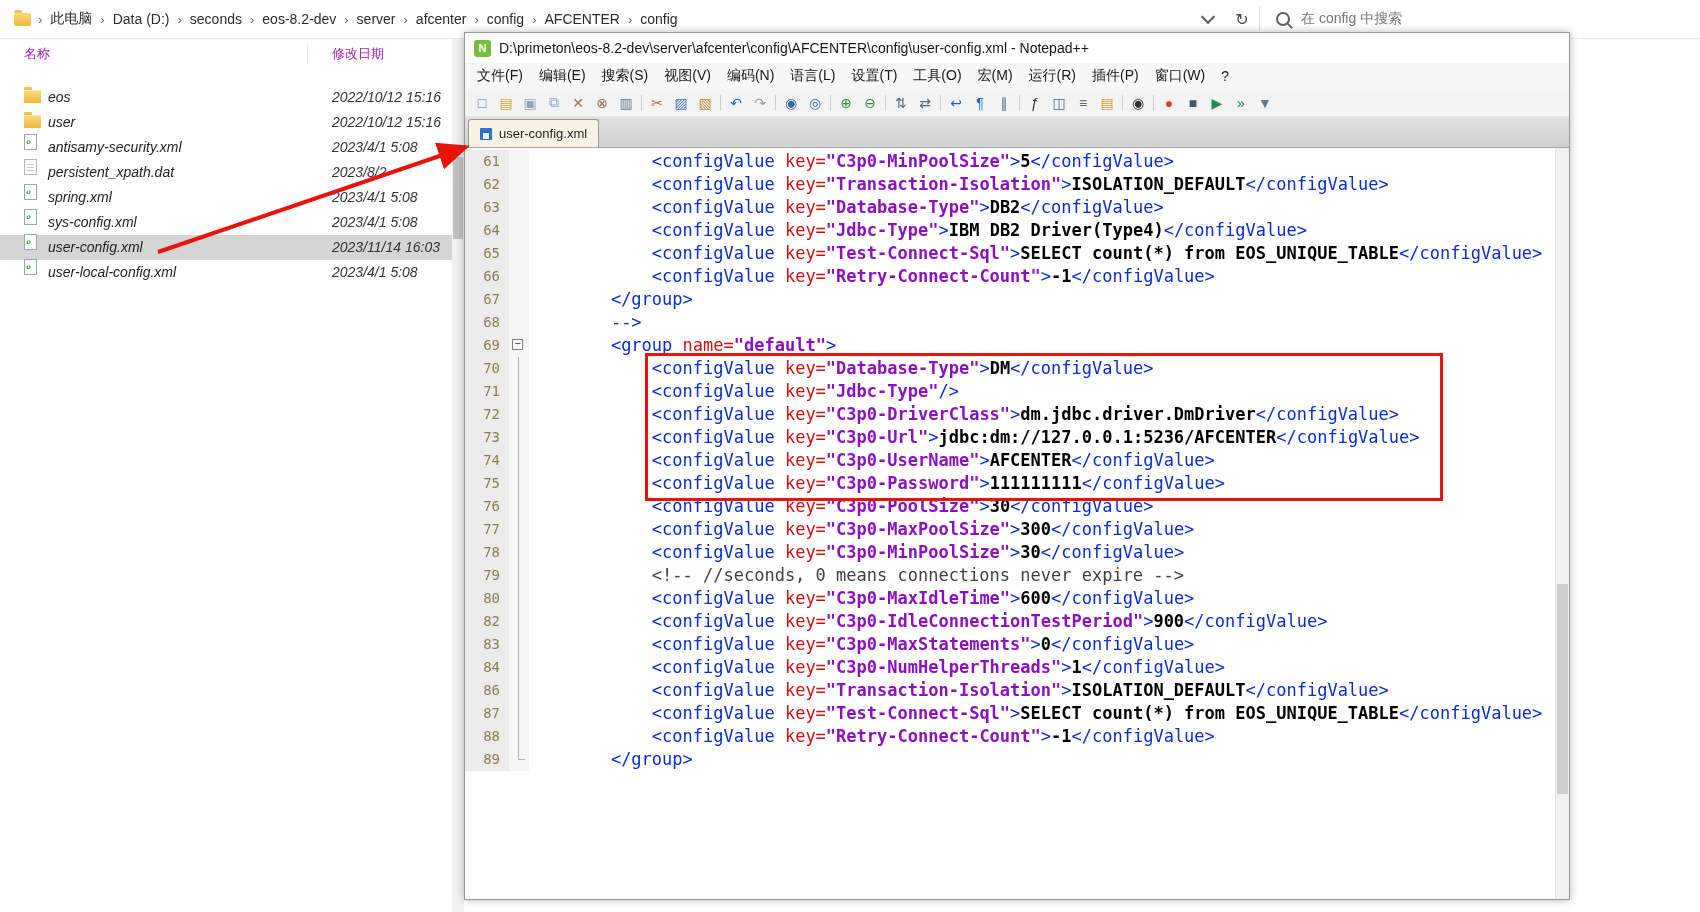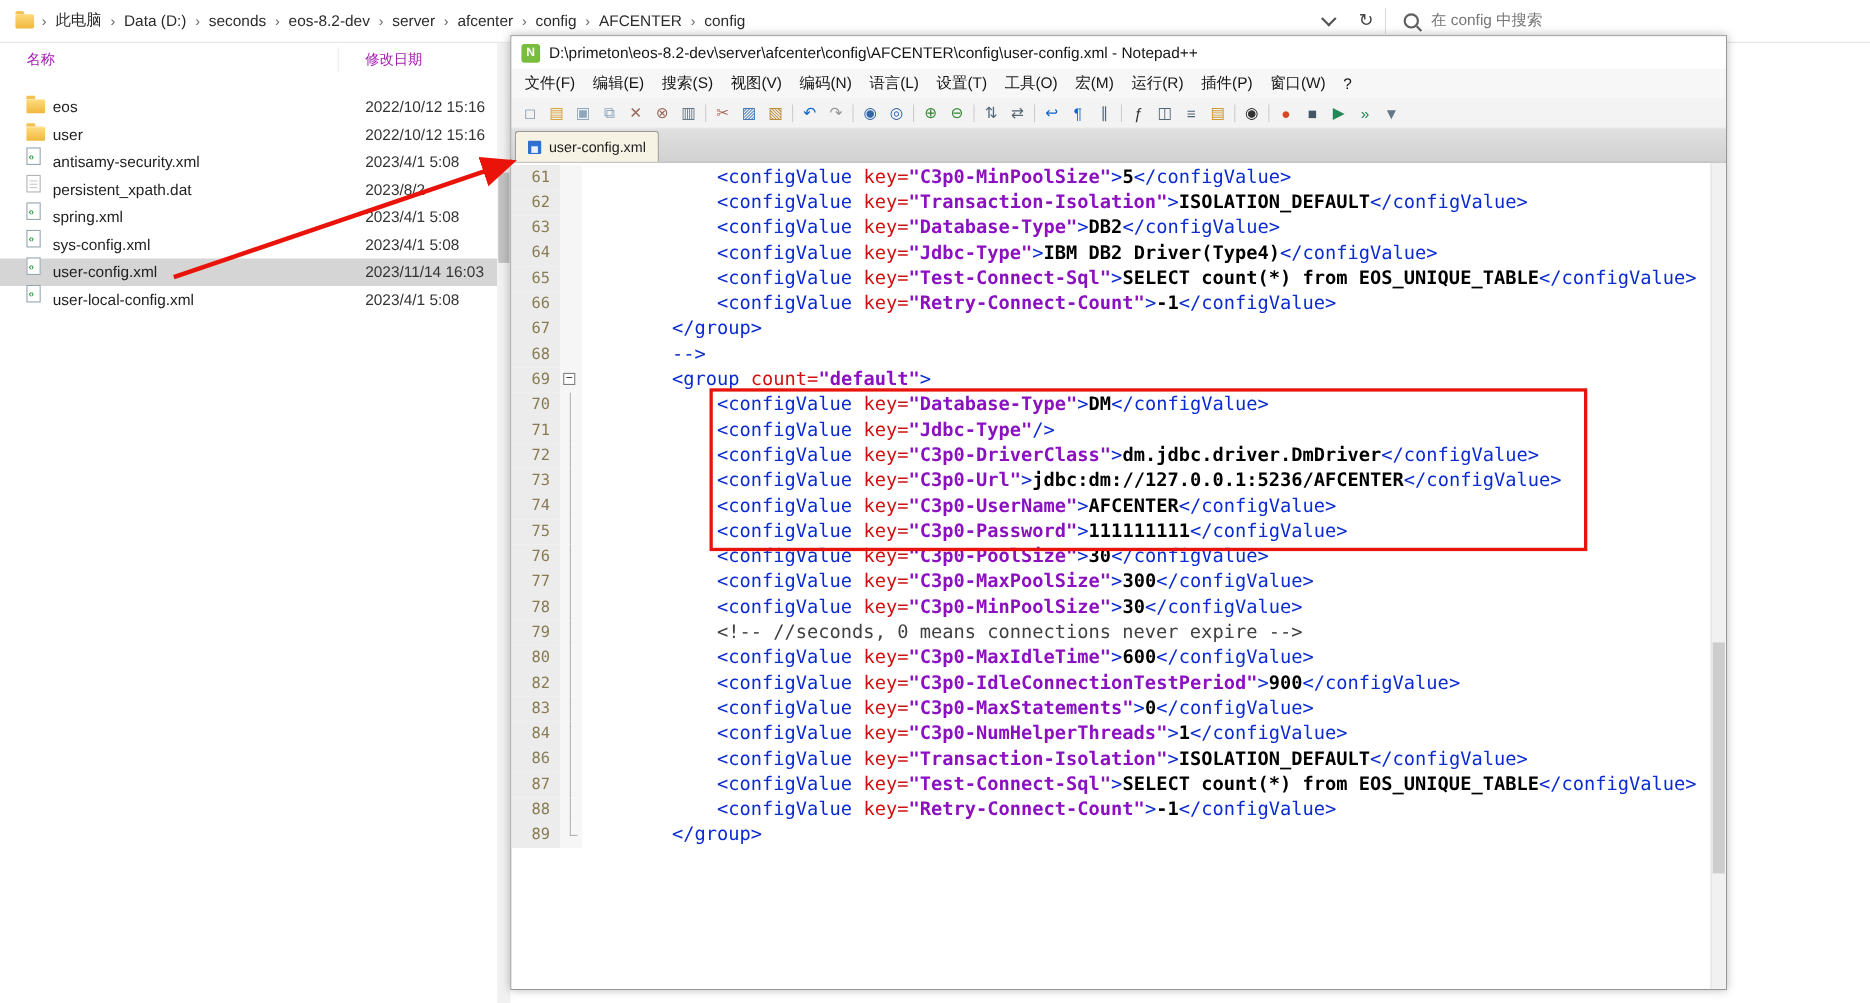--- a/index.html
+++ b/index.html
@@ -22,21 +22,21 @@
   .searchbox{width:440px;height:100%;display:flex;align-items:center;padding-left:16px;color:#767676;font-size:14px;box-sizing:border-box;}
   .mag{width:10px;height:10px;border:2px solid #5f5f5f;border-radius:50%;position:relative;margin-right:11px;flex:0 0 auto;}
   .mag::after{content:"";position:absolute;width:6px;height:2px;background:#5f5f5f;transform:rotate(45deg);right:-5px;bottom:-3px;}
 
   
   .filepane{position:absolute;left:0;top:39px;width:452px;}
   .cols{display:flex;height:30px;align-items:center;color:#a21caf;font-size:13px;}
   .col-name{padding-left:24px;width:308px;box-sizing:border-box;border-right:1px solid #ececec;height:22px;line-height:22px;}
   .col-date{padding-left:24px;height:22px;line-height:22px;}
   #files{margin-top:16px;}
-  .frow{position:relative;height:25px;font-size:14px;color:#1f1f1f;}
+  .frow{position:relative;height:25px;font-size:14px;color:#1f1f1f;font-style:italic;}
   .frow.sel{background:#d5d5d5;}
   .ficon{position:absolute;left:24px;top:5px;display:block;}
   .fname{position:absolute;left:48px;top:4px;white-space:nowrap;}
   .fdate{position:absolute;left:332px;top:4px;color:#333;white-space:nowrap;}
   .icon-folder{width:17px;height:13px;background:linear-gradient(#ffdd82,#f0b73e);border-radius:1px;position:relative;box-shadow:inset 0 1px 0 #ffeab0;}
   .icon-folder::before{content:"";position:absolute;top:-3px;left:0;width:8px;height:3px;background:#f2c254;border-radius:1px 1px 0 0;}
   .icon-xml{width:13px;height:16px;background:#fff;border:1px solid #98a5ae;position:relative;box-sizing:border-box;top:-1px;}
   .icon-xml::before{content:"‹›";position:absolute;left:1px;top:2px;font-size:9px;color:#2f9e44;letter-spacing:-1px;font-weight:bold;}
   .icon-dat{width:13px;height:16px;background:#fff;border:1px solid #b3b3b3;position:relative;box-sizing:border-box;top:-1px;}
   .icon-dat::before{content:"";position:absolute;left:2px;right:2px;top:4px;height:1px;background:#c9c9c9;box-shadow:0 3px 0 #c9c9c9,0 6px 0 #c9c9c9;}
@@ -249,21 +249,21 @@
     <div class="editor">
       <div id="codelines">
           <div class="cl"><span class="num">61</span><span class="fold"></span><span class="code"><span class="tk-pln">            </span><span class="tk-tag">&lt;configValue</span><span class="tk-pln"> </span><span class="tk-attr">key=</span><span class="tk-val">"C3p0-MinPoolSize"</span><span class="tk-tag">&gt;</span><span class="tk-txt">5</span><span class="tk-tag">&lt;/configValue&gt;</span></span></div>
           <div class="cl"><span class="num">62</span><span class="fold"></span><span class="code"><span class="tk-pln">            </span><span class="tk-tag">&lt;configValue</span><span class="tk-pln"> </span><span class="tk-attr">key=</span><span class="tk-val">"Transaction-Isolation"</span><span class="tk-tag">&gt;</span><span class="tk-txt">ISOLATION_DEFAULT</span><span class="tk-tag">&lt;/configValue&gt;</span></span></div>
           <div class="cl"><span class="num">63</span><span class="fold"></span><span class="code"><span class="tk-pln">            </span><span class="tk-tag">&lt;configValue</span><span class="tk-pln"> </span><span class="tk-attr">key=</span><span class="tk-val">"Database-Type"</span><span class="tk-tag">&gt;</span><span class="tk-txt">DB2</span><span class="tk-tag">&lt;/configValue&gt;</span></span></div>
           <div class="cl"><span class="num">64</span><span class="fold"></span><span class="code"><span class="tk-pln">            </span><span class="tk-tag">&lt;configValue</span><span class="tk-pln"> </span><span class="tk-attr">key=</span><span class="tk-val">"Jdbc-Type"</span><span class="tk-tag">&gt;</span><span class="tk-txt">IBM DB2 Driver(Type4)</span><span class="tk-tag">&lt;/configValue&gt;</span></span></div>
           <div class="cl"><span class="num">65</span><span class="fold"></span><span class="code"><span class="tk-pln">            </span><span class="tk-tag">&lt;configValue</span><span class="tk-pln"> </span><span class="tk-attr">key=</span><span class="tk-val">"Test-Connect-Sql"</span><span class="tk-tag">&gt;</span><span class="tk-txt">SELECT count(*) from EOS_UNIQUE_TABLE</span><span class="tk-tag">&lt;/configValue&gt;</span></span></div>
           <div class="cl"><span class="num">66</span><span class="fold"></span><span class="code"><span class="tk-pln">            </span><span class="tk-tag">&lt;configValue</span><span class="tk-pln"> </span><span class="tk-attr">key=</span><span class="tk-val">"Retry-Connect-Count"</span><span class="tk-tag">&gt;</span><span class="tk-txt">-1</span><span class="tk-tag">&lt;/configValue&gt;</span></span></div>
           <div class="cl"><span class="num">67</span><span class="fold"></span><span class="code"><span class="tk-pln">        </span><span class="tk-tag">&lt;/group&gt;</span></span></div>
           <div class="cl"><span class="num">68</span><span class="fold"></span><span class="code"><span class="tk-pln">        </span><span class="tk-tag">--&gt;</span></span></div>
-          <div class="cl"><span class="num">69</span><span class="fold"><span class="fbox">−</span></span><span class="code"><span class="tk-pln">        </span><span class="tk-tag">&lt;group</span><span class="tk-pln"> </span><span class="tk-attr">count=</span><span class="tk-val">"default"</span><span class="tk-tag">&gt;</span></span></div>
+          <div class="cl"><span class="num">69</span><span class="fold"><span class="fbox">−</span></span><span class="code"><span class="tk-pln">        </span><span class="tk-tag">&lt;group</span><span class="tk-pln"> </span><span class="tk-attr">name=</span><span class="tk-val">"default"</span><span class="tk-tag">&gt;</span></span></div>
           <div class="cl"><span class="num">70</span><span class="fold fline"></span><span class="code"><span class="tk-pln">            </span><span class="tk-tag">&lt;configValue</span><span class="tk-pln"> </span><span class="tk-attr">key=</span><span class="tk-val">"Database-Type"</span><span class="tk-tag">&gt;</span><span class="tk-txt">DM</span><span class="tk-tag">&lt;/configValue&gt;</span></span></div>
           <div class="cl"><span class="num">71</span><span class="fold fline"></span><span class="code"><span class="tk-pln">            </span><span class="tk-tag">&lt;configValue</span><span class="tk-pln"> </span><span class="tk-attr">key=</span><span class="tk-val">"Jdbc-Type"</span><span class="tk-tag">/&gt;</span></span></div>
           <div class="cl"><span class="num">72</span><span class="fold fline"></span><span class="code"><span class="tk-pln">            </span><span class="tk-tag">&lt;configValue</span><span class="tk-pln"> </span><span class="tk-attr">key=</span><span class="tk-val">"C3p0-DriverClass"</span><span class="tk-tag">&gt;</span><span class="tk-txt">dm.jdbc.driver.DmDriver</span><span class="tk-tag">&lt;/configValue&gt;</span></span></div>
           <div class="cl"><span class="num">73</span><span class="fold fline"></span><span class="code"><span class="tk-pln">            </span><span class="tk-tag">&lt;configValue</span><span class="tk-pln"> </span><span class="tk-attr">key=</span><span class="tk-val">"C3p0-Url"</span><span class="tk-tag">&gt;</span><span class="tk-txt">jdbc:dm://127.0.0.1:5236/AFCENTER</span><span class="tk-tag">&lt;/configValue&gt;</span></span></div>
           <div class="cl"><span class="num">74</span><span class="fold fline"></span><span class="code"><span class="tk-pln">            </span><span class="tk-tag">&lt;configValue</span><span class="tk-pln"> </span><span class="tk-attr">key=</span><span class="tk-val">"C3p0-UserName"</span><span class="tk-tag">&gt;</span><span class="tk-txt">AFCENTER</span><span class="tk-tag">&lt;/configValue&gt;</span></span></div>
           <div class="cl"><span class="num">75</span><span class="fold fline"></span><span class="code"><span class="tk-pln">            </span><span class="tk-tag">&lt;configValue</span><span class="tk-pln"> </span><span class="tk-attr">key=</span><span class="tk-val">"C3p0-Password"</span><span class="tk-tag">&gt;</span><span class="tk-txt">111111111</span><span class="tk-tag">&lt;/configValue&gt;</span></span></div>
           <div class="cl"><span class="num">76</span><span class="fold fline"></span><span class="code"><span class="tk-pln">            </span><span class="tk-tag">&lt;configValue</span><span class="tk-pln"> </span><span class="tk-attr">key=</span><span class="tk-val">"C3p0-PoolSize"</span><span class="tk-tag">&gt;</span><span class="tk-txt">30</span><span class="tk-tag">&lt;/configValue&gt;</span></span></div>
           <div class="cl"><span class="num">77</span><span class="fold fline"></span><span class="code"><span class="tk-pln">            </span><span class="tk-tag">&lt;configValue</span><span class="tk-pln"> </span><span class="tk-attr">key=</span><span class="tk-val">"C3p0-MaxPoolSize"</span><span class="tk-tag">&gt;</span><span class="tk-txt">300</span><span class="tk-tag">&lt;/configValue&gt;</span></span></div>
           <div class="cl"><span class="num">78</span><span class="fold fline"></span><span class="code"><span class="tk-pln">            </span><span class="tk-tag">&lt;configValue</span><span class="tk-pln"> </span><span class="tk-attr">key=</span><span class="tk-val">"C3p0-MinPoolSize"</span><span class="tk-tag">&gt;</span><span class="tk-txt">30</span><span class="tk-tag">&lt;/configValue&gt;</span></span></div>
           <div class="cl"><span class="num">79</span><span class="fold fline"></span><span class="code"><span class="tk-pln">            </span><span class="tk-cmt">&lt;!-- //seconds, 0 means connections never expire --&gt;</span></span></div>

